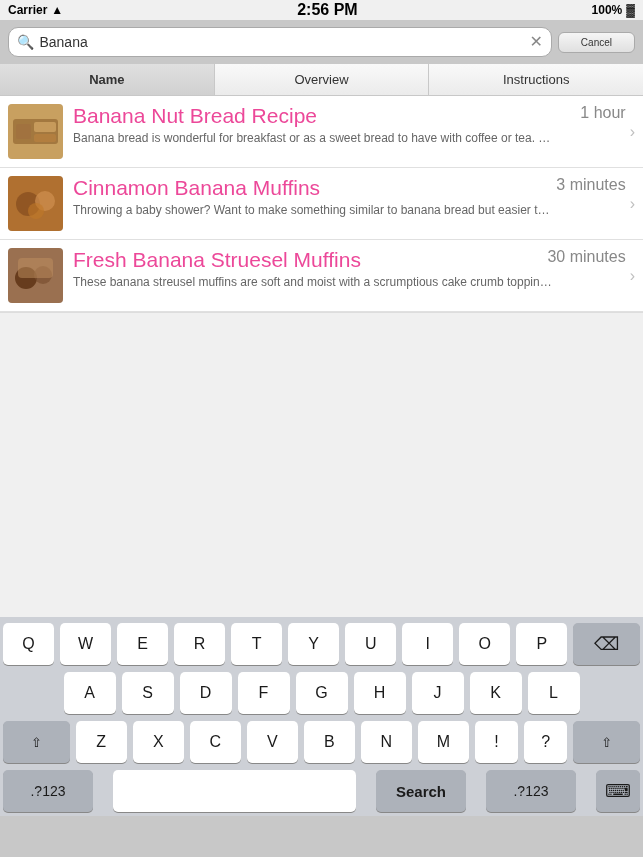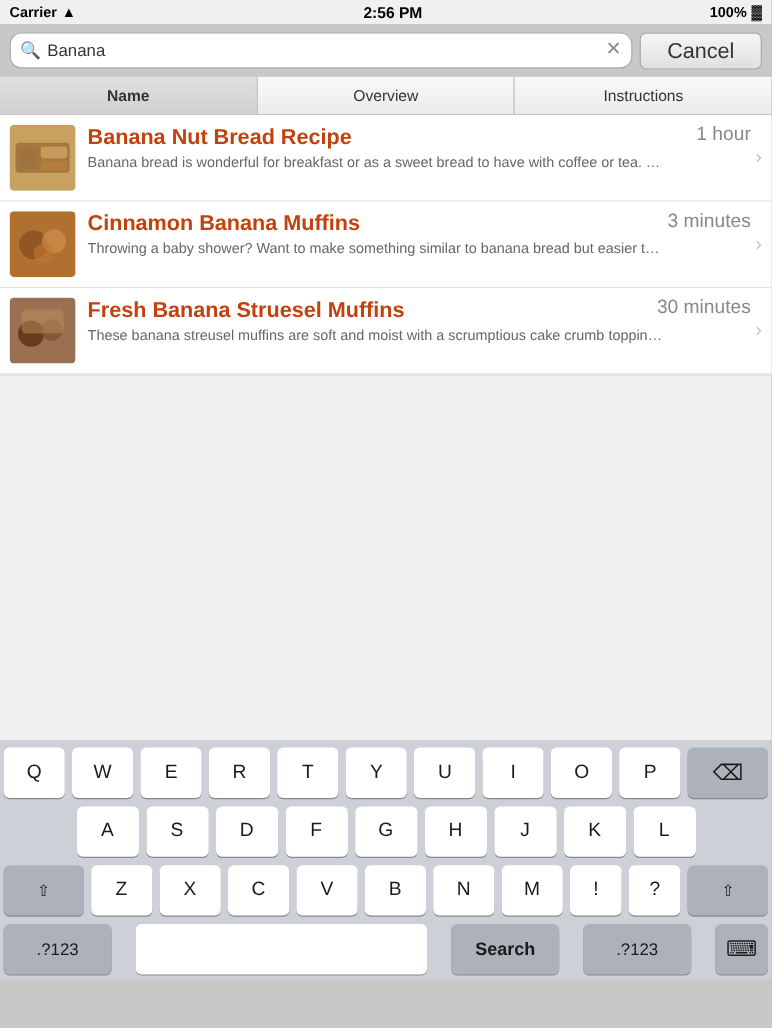--- a/index.html
+++ b/index.html
@@ -17,21 +17,21 @@
       background: #f0f0f0;
       height: 20px;
       display: flex;
       align-items: center;
       justify-content: space-between;
       padding: 0 8px;
       font-size: 12px;
       font-weight: 600;
     }
     .status-left { display: flex; align-items: center; gap: 4px; }
-    .status-center { font-size: 13px; font-weight: 600; }
+    .status-center { font-size: 16px; font-weight: 600; }
     .status-right { display: flex; align-items: center; gap: 4px; font-size: 12px; }
 
     
     .search-bar {
       background: #c8c8c8;
       padding: 6px 8px;
       display: flex;
       align-items: center;
       gap: 6px;
       height: 44px;
@@ -60,21 +60,21 @@
       color: #333;
     }
     .clear-btn {
       color: #888;
       font-size: 16px;
       cursor: pointer;
       line-height: 1;
     }
     .cancel-btn {
       color: #333;
-      font-size: 18px;
+      font-size: 10px;
       font-weight: 500;
       cursor: pointer;
       background: linear-gradient(to bottom, #f5f5f5, #e0e0e0);
       border: 1px solid #aaa;
       border-radius: 6px;
       padding: 4px 22px;
       white-space: nowrap;
     }
 
     
@@ -127,23 +127,23 @@
       flex: 1;
       min-width: 0;
     }
     .result-title-row {
       display: flex;
       justify-content: space-between;
       align-items: flex-start;
       margin-bottom: 3px;
     }
     .result-title {
-      font-size: 18px;
-      font-weight: 700;
-      color: #c2410c;
+      font-size: 21px;
+      font-weight: 400;
+      color: #ec4899;
     }
     .result-time {
       font-size: 16px;
       color: #888;
       white-space: nowrap;
       margin-left: 8px;
     }
     .result-desc {
       font-size: 12px;
       color: #666;

